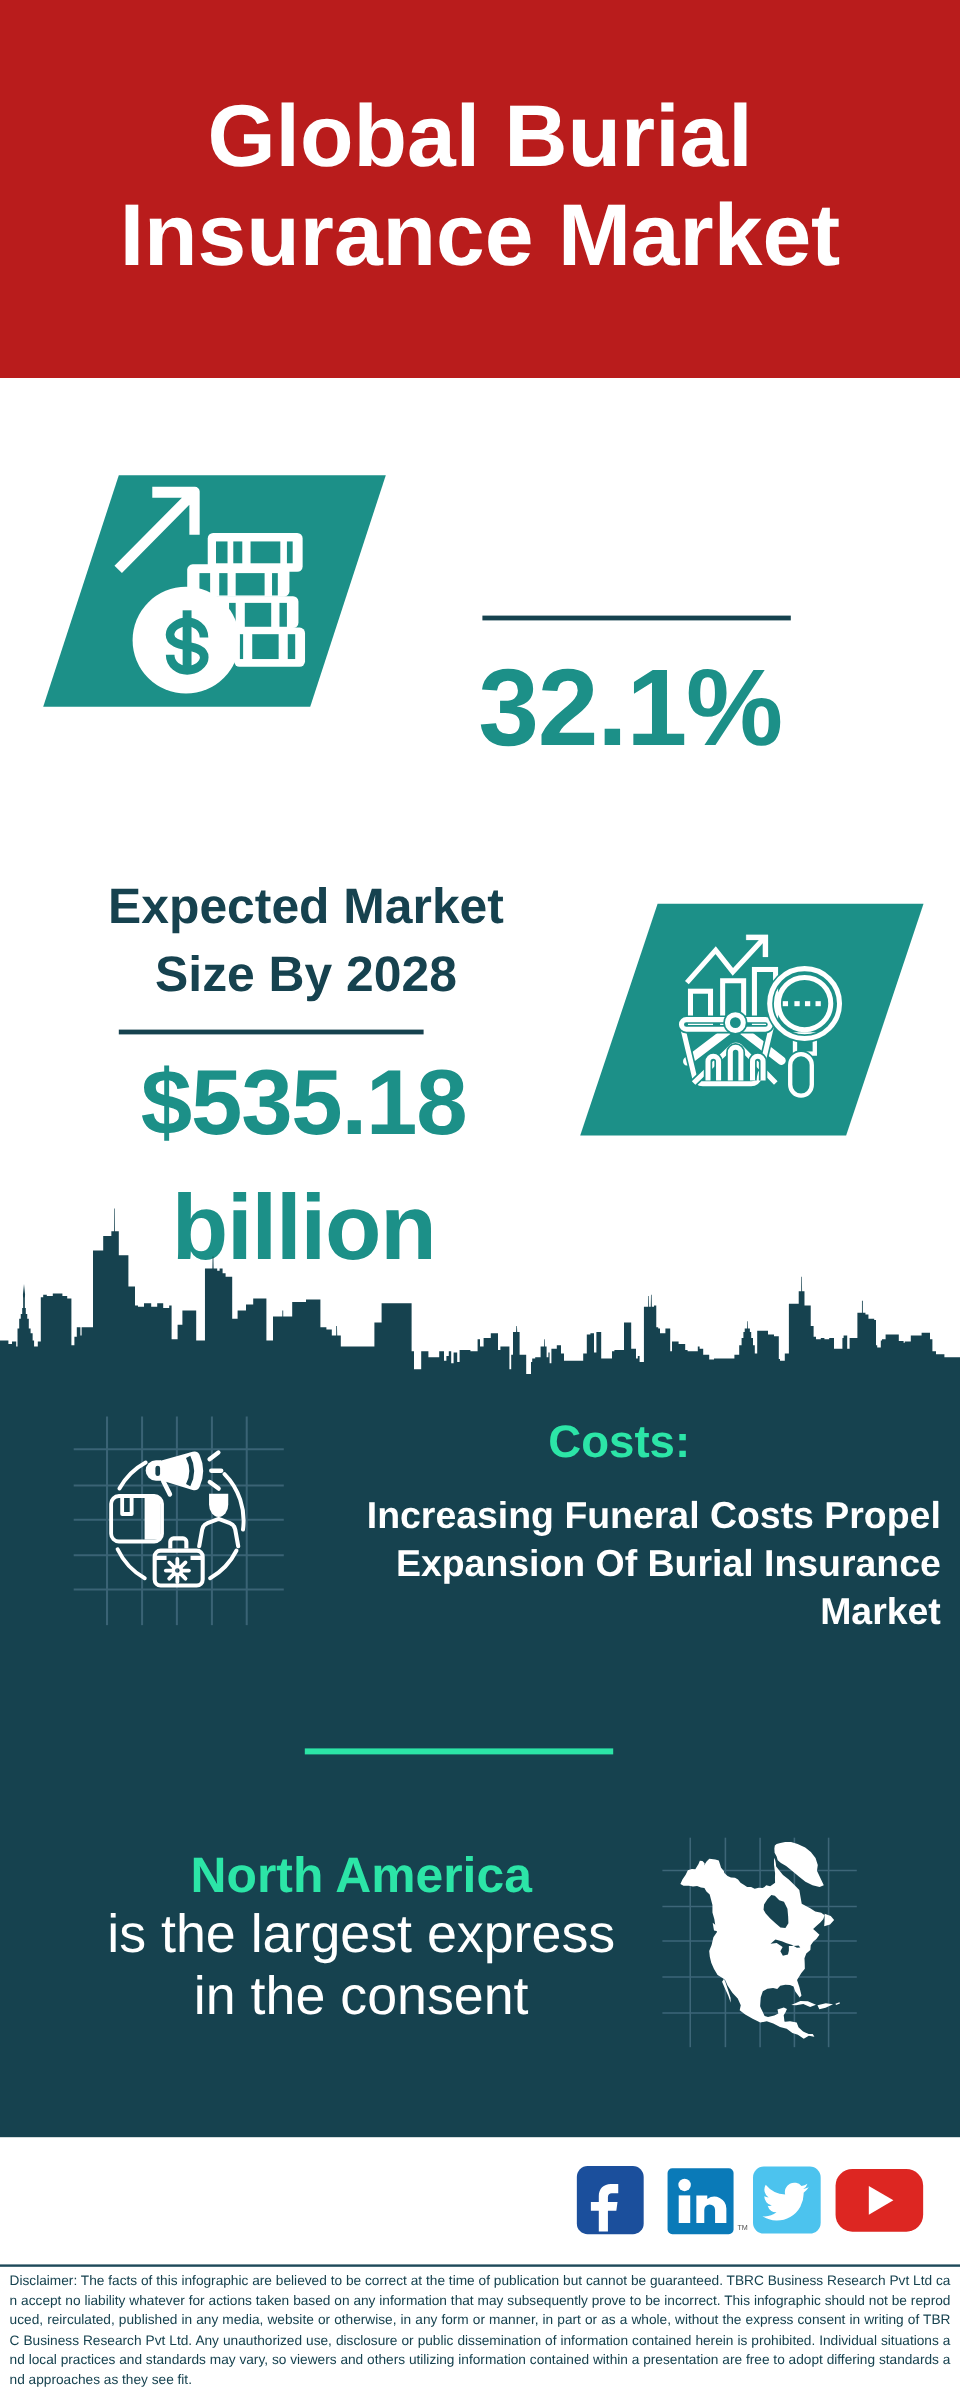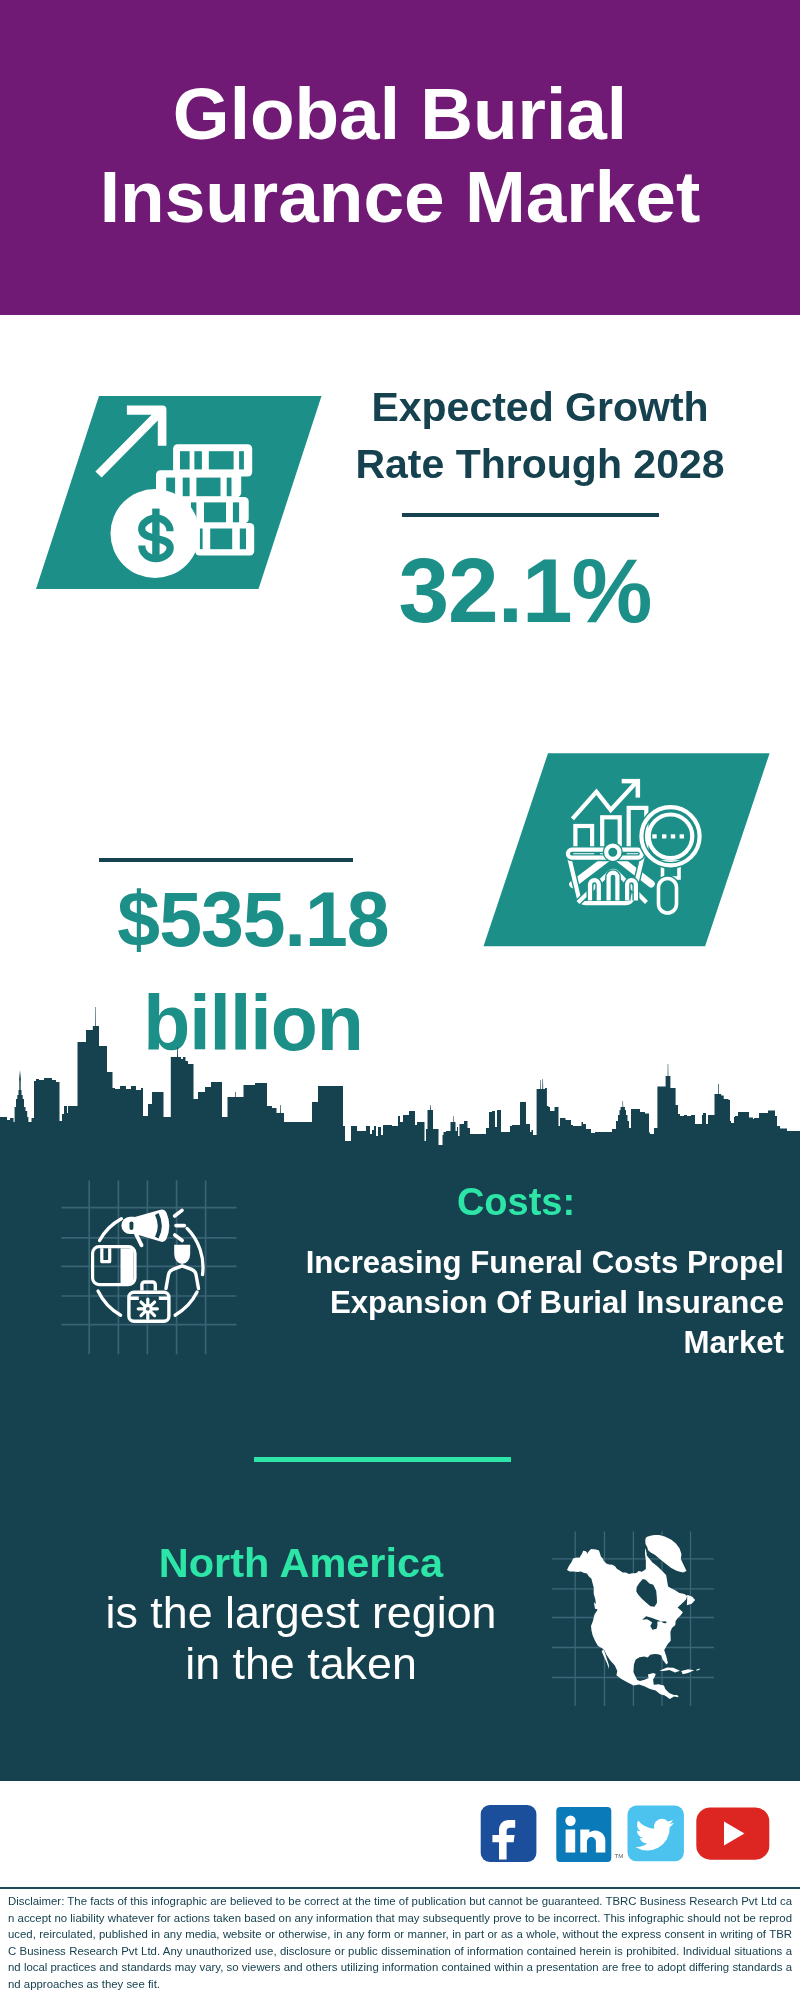--- a/index.html
+++ b/index.html
@@ -1,20 +1,20 @@
 <!DOCTYPE html>
 <html><head>
 <meta charset="utf-8">
 <style>
   html,body{margin:0;padding:0;background:#fff;}
   body{width:800px;height:2000px;font-family:"Liberation Sans",sans-serif;overflow:hidden;}
   .page{position:relative;width:800px;height:2000px;overflow:hidden;background:#fff;}
 
   
-  .hdr{position:absolute;left:0;top:0;width:800px;height:315px;background:#701a75;}
+  .hdr{position:absolute;left:0;top:0;width:800px;height:315px;background:#b91c1c;}
   .hdr-title{position:absolute;left:0;top:72px;width:800px;text-align:center;color:#fff;
              font-size:73px;font-weight:bold;line-height:83px;letter-spacing:0px;}
 
   
   .overlay{position:absolute;left:0;top:0;width:800px;height:2000px;pointer-events:none;}
   .s1-title{position:absolute;left:300px;top:379px;width:480px;text-align:center;
             color:#16424f;font-size:41px;font-weight:bold;line-height:57px;}
   .s1-rule{position:absolute;left:402px;top:513px;width:257px;height:4px;background:#16424f;}
   .s1-val{position:absolute;left:325px;top:543px;width:400px;text-align:center;
           color:#1c9088;font-size:91px;font-weight:bold;line-height:96px;letter-spacing:-1px;}
@@ -86,24 +86,24 @@
         <rect x="199.9" y="528.5" width="2.7" height="20.7" fill="#1c9088"></rect>
         <rect x="210.2" y="528.5" width="22.0" height="20.7" fill="#1c9088"></rect>
         <rect x="239.8" y="528.5" width="6.2" height="20.7" fill="#1c9088"></rect>
       </g>
 <circle cx="155" cy="533.5" r="44.5" fill="#fff"></circle>
   <g fill="none" stroke="#1c9088" stroke-width="7.2" stroke-linecap="butt">
         <path d="M170.0 531.2 C170.0 522.6 162.6 518.2 155.9 518.2 C149.2 518.2 141.7 522.6 141.7 529.0 C141.7 535.4 149.2 537.0 155.9 538.4 C162.6 539.8 170.2 541.4 170.2 547.8 C170.2 554.2 162.7 558.6 156.0 558.6 C149.3 558.6 141.8 554.2 141.8 545.6"></path>
       </g>
       <rect x="152.2" y="508.6" width="7.4" height="51.4" fill="#1c9088"></rect>
 </svg>
-  <div class="s1-title"><span>Expected Growth</span><br><span>Rate Through 2028</span></div>
   <div class="s1-rule"></div>
   <div class="s1-val">32.1%</div>
 
+  <div class="s2-title"><span>Expected Market</span><br><span>Size By 2028</span></div>
   <div class="s2-rule"></div>
   <div class="s2-val"><span>$535.18</span><br><span>billion</span></div>
   <svg class="overlay" viewBox="0 0 800 2000">
   <polygon fill="#1c9088" points="548,753.2 769.6,753.2 705.1,946.3 483.5,946.3"></polygon>
 <path fill="none" stroke="#fff" stroke-width="4.2" d="M572.4 818.9 L596.4 791.8 L610.7 809.9 L637.0 781.5"></path>
 <path fill="#fff" stroke="#fff" stroke-width="0.2" d="M621.8 779.0 H640.0 V797.4 H635.7 V783.3 H621.8 Z"></path>
 <rect x="575.4" y="826.0" width="16.7" height="28.1" fill="none" stroke="#1c9088" stroke-width="7.0"></rect>
 <rect x="575.4" y="826.0" width="16.7" height="28.1" fill="none" stroke="#fff" stroke-width="4.2"></rect>
 <rect x="602.2" y="817.3" width="17.5" height="36.8" fill="none" stroke="#1c9088" stroke-width="7.0"></rect>
 <rect x="602.2" y="817.3" width="17.5" height="36.8" fill="none" stroke="#fff" stroke-width="4.2"></rect>
@@ -226,21 +226,21 @@
 <path fill="#fff" d="M686.8 1605.3 L691.7 1603.7 L695.1 1599.9 L692.3 1596.7 L687.2 1594.8 L687.1 1601.3 Z"></path>
 <path fill="#fff" d="M603.4 1648.9 L605.4 1654.3 L608.8 1664.7 L608.9 1669.0 L607.0 1663.3 L604.3 1657.4 L601.7 1651.4 Z"></path>
 <path fill="#fff" d="M593.9 1602.3 L595.0 1608.7 L598.1 1609.4 L597.0 1604.8 Z"></path>
 <path fill="#fff" d="M659.4 1670.8 L667.0 1667.4 L673.2 1667.8 L680.0 1670.7 L675.1 1672.6 L669.4 1670.0 L663.4 1671.1 Z"></path>
 <path fill="#fff" d="M681.2 1671.1 L688.2 1669.3 L694.2 1670.2 L688.0 1673.1 L682.8 1674.3 Z"></path>
 <path fill="#fff" d="M696.2 1669.7 L699.6 1668.6 L699.9 1669.6 L696.7 1670.8 Z"></path>
 <path fill="#16424f" d="M636.7 1587.1 L639.5 1582.7 L642.8 1579.1 L645.7 1579.8 L649.4 1583.5 L653.3 1584.8 L656.2 1590.7 L656.8 1597.3 L657.0 1602.8 L654.5 1606.7 L650.4 1606.3 L646.0 1602.6 L641.9 1598.7 L638.1 1594.6 L636.3 1591.4 Z"></path>
 <path fill="#16424f" d="M642.1 1619.7 L646.2 1616.3 L651.5 1617.8 L655.5 1619.3 L659.6 1620.7 L664.1 1623.2 L666.9 1622.9 L665.5 1621.3 L661.3 1621.6 L657.4 1621.6 L657.4 1625.6 L656.6 1628.8 L652.4 1629.7 L650.3 1626.0 L652.2 1622.5 L650.0 1621.1 L647.2 1619.2 Z"></path>
 </svg>
   <div class="na-green">North America</div>
-  <div class="na-text"><span>is the largest region</span><br><span>in the taken</span></div>
+  <div class="na-text"><span>is the largest express</span><br><span>in the consent</span></div>
 
   <div class="foot"></div>
   <div class="foot-line"></div>
   <svg class="overlay" viewBox="0 0 800 2000">
 <g>
         <rect x="480.7" y="1805.1" width="55.7" height="56.8" rx="9" fill="#1b4f9c"></rect>
         <path fill="#fff" d="M515.2 1827.8 h-5.4 c-1.9 0 -3.2 1.3 -3.2 3.2 v4.0 h8.0 l-1.0 7.2 h-7.0 v17.3 h-7.6 v-17.3 h-6.6 v-7.2 h6.6 v-5.0 c0 -6.0 4.0 -10.1 10.0 -10.1 h6.2 Z"></path>
       </g>
 <g>
         <rect x="556.3" y="1806.9" width="55.0" height="55.0" rx="4" fill="#0a7ab8"></rect>

